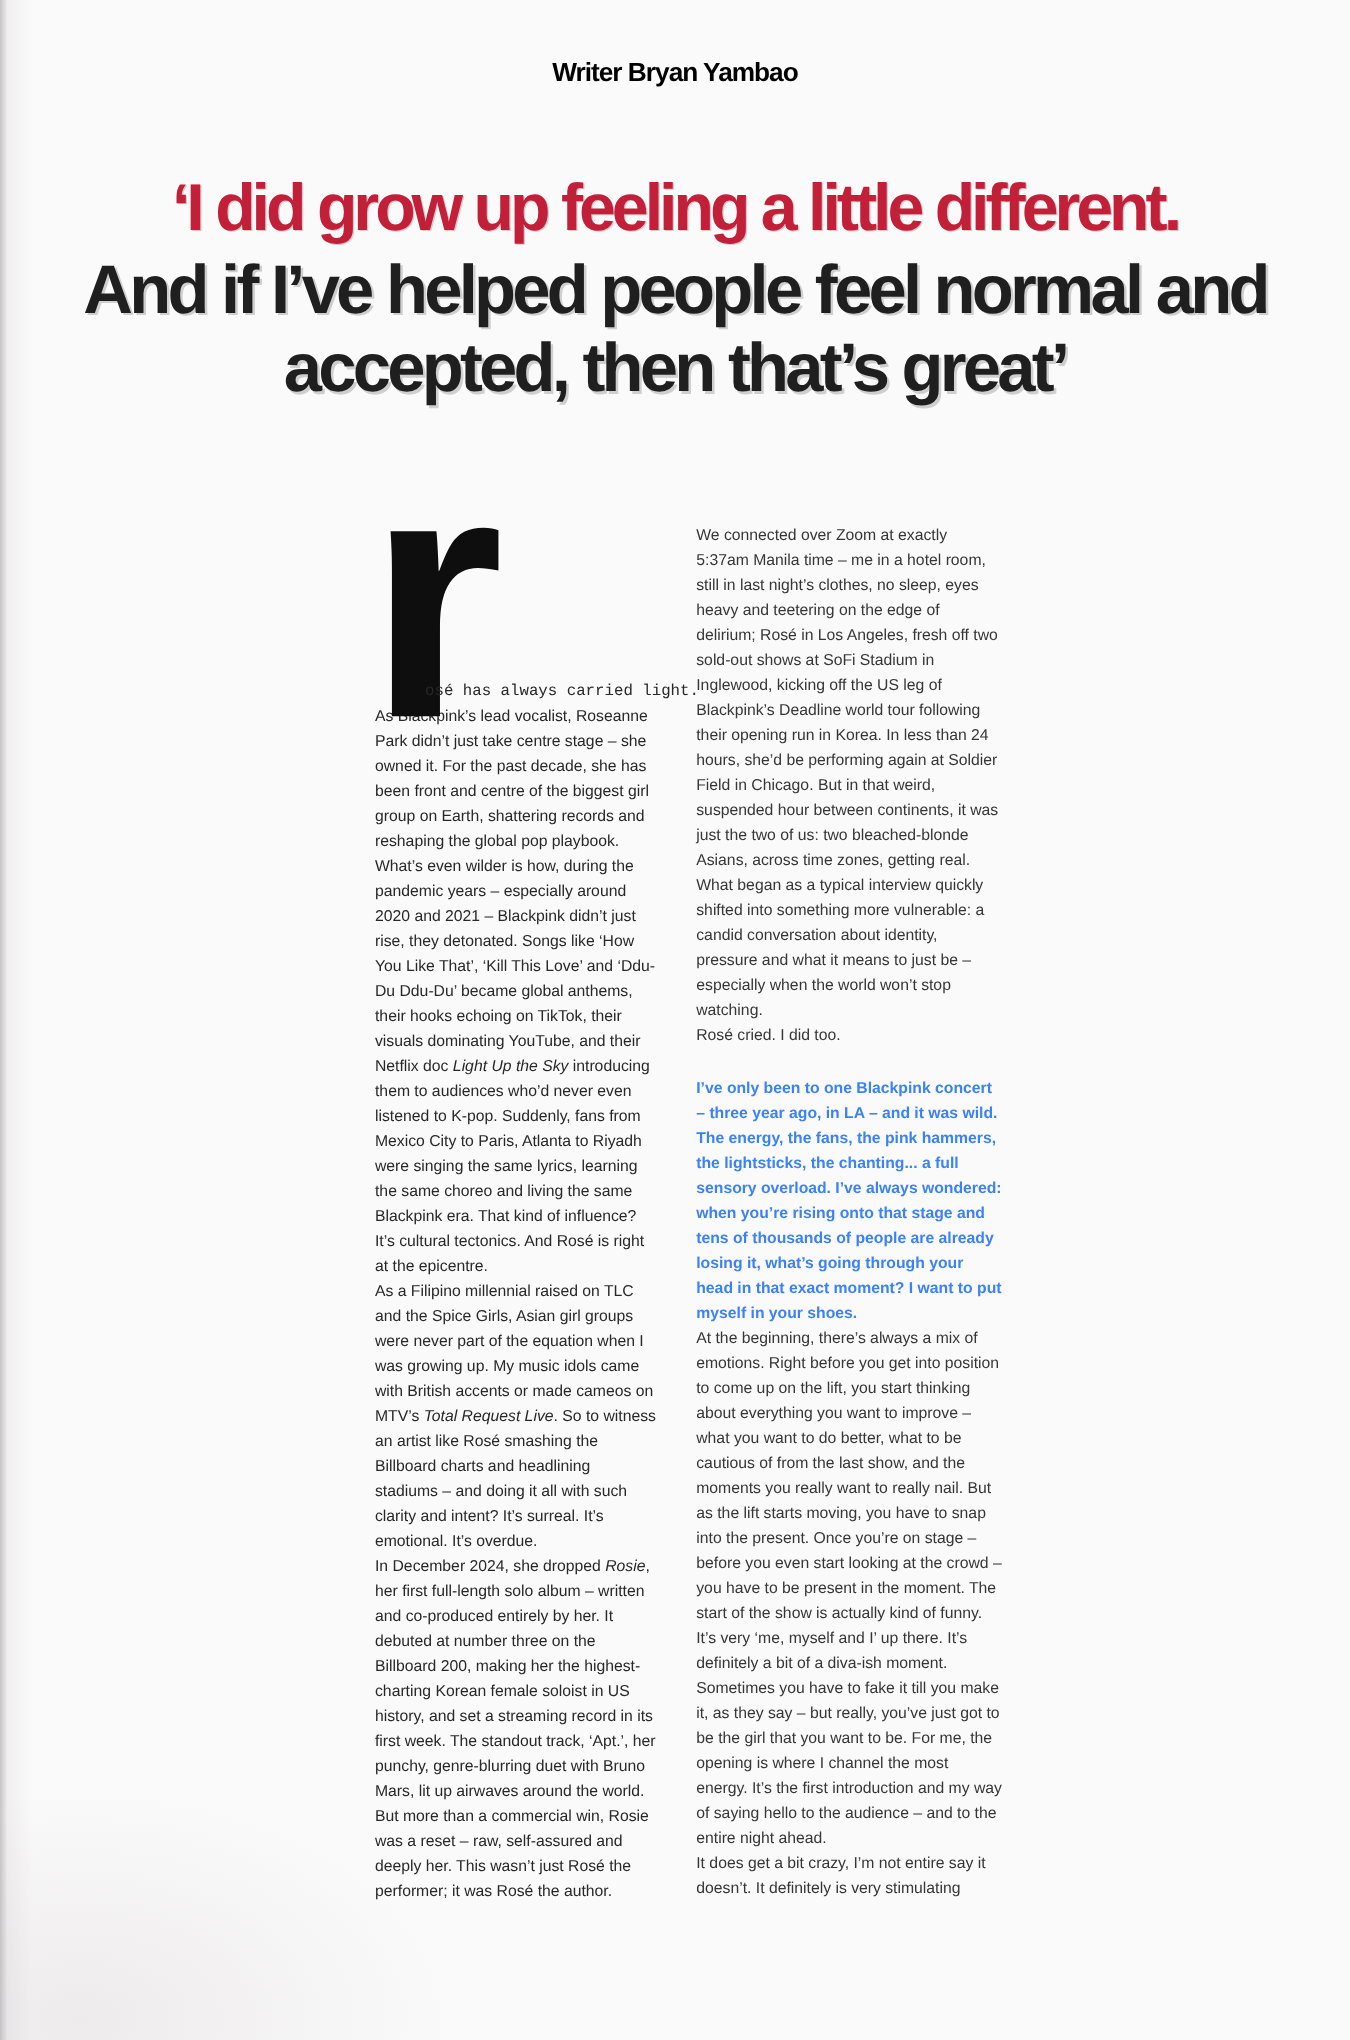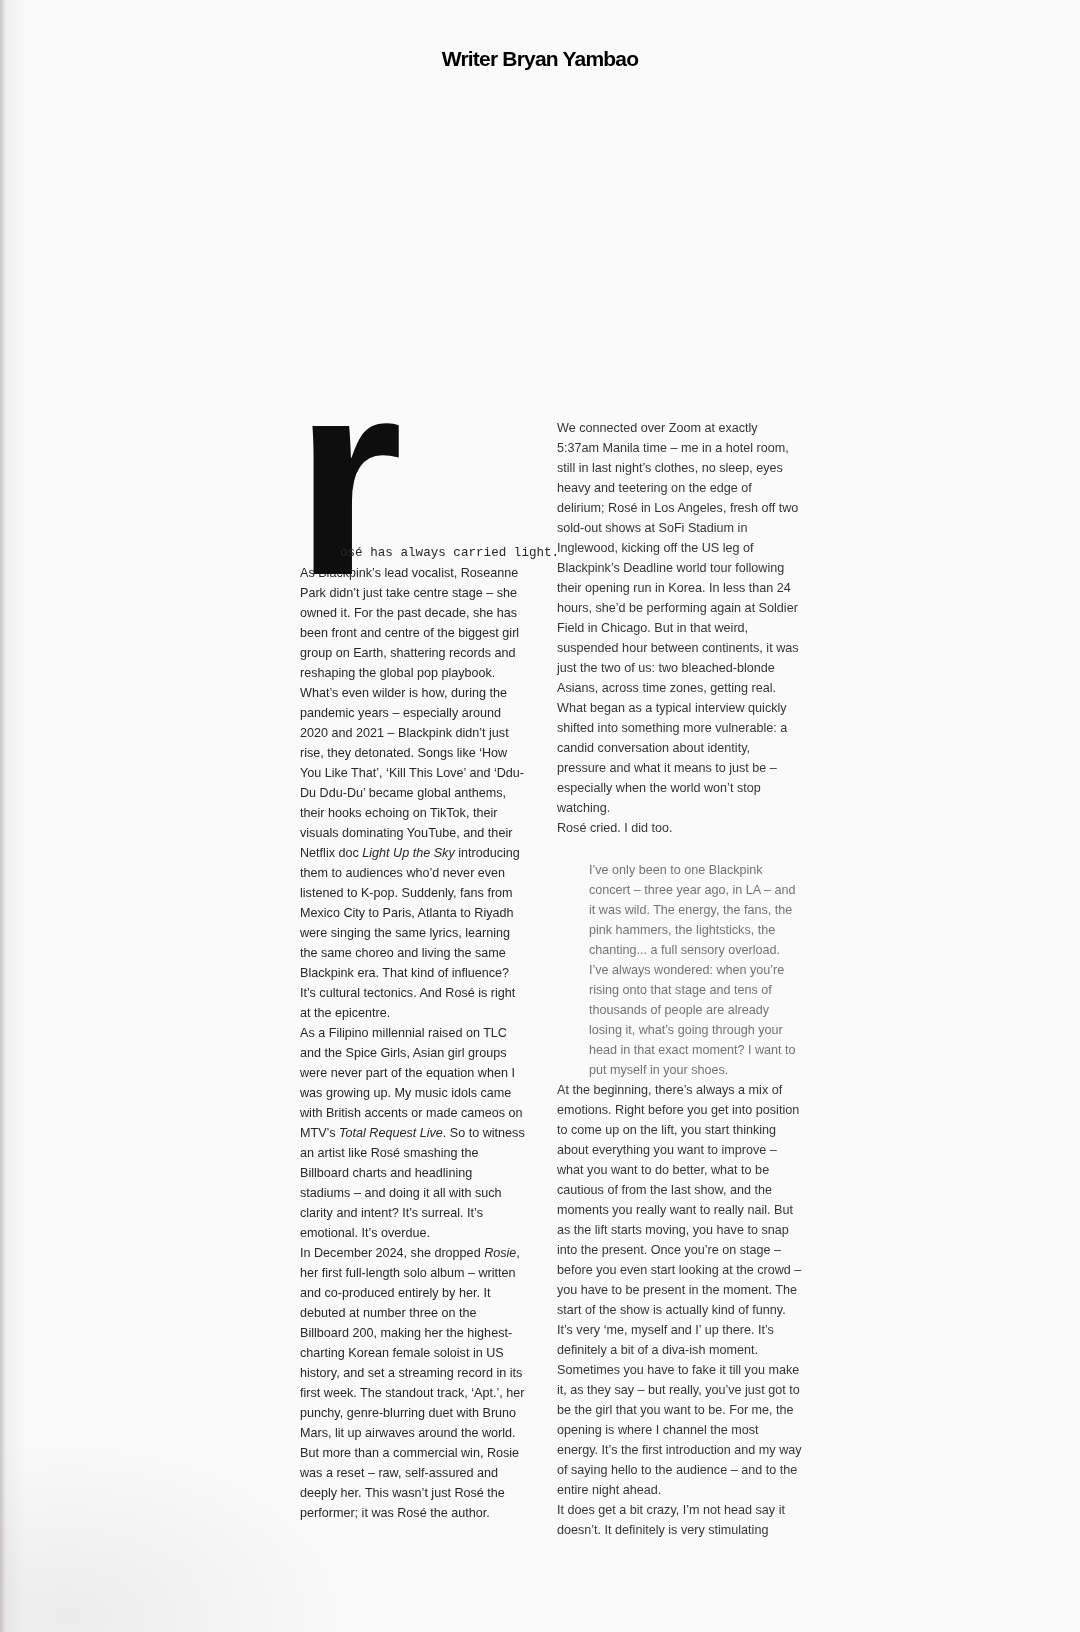--- a/index.html
+++ b/index.html
@@ -40,45 +40,50 @@
   .col-right { left:557px; top:418px; width:245px; color:#363636; }
   .drop-row { position:relative; height:148px; }
   .dropcap {
     position:absolute; top:-78px; left:-6px;
     font-size:280px; line-height:1; font-weight:bold;
     letter-spacing:-8px; color:#0e0e0e;
   }
   .lead-line { position:absolute; left:40px; bottom:0; white-space:nowrap;font-family:Liberation Mono, monospace; }
   .para { margin:0; }
   .para em { }
-  .para.question { font-weight:normal; color:#737373; margin-top:22px;margin-left:32px; }
+  .para.question { font-weight:bold; color:#3b82f6; margin-top:22px; }
 </style>
 </head>
 <body>
 
 <div class="page">
 
   <div class="byline">Writer Bryan Yambao</div>
 
+  <h1 class="headline">
+    <span class="hl-accent" style="color: rgb(194, 32, 57);">‘I did grow up feeling a little different.</span>
+    <span class="hl-dark">And if I’ve helped people feel normal and</span>
+    <span class="hl-dark">accepted, then that’s great’</span>
+  </h1>
 
   <div class="col col-left">
     <div class="drop-row">
       <span class="dropcap">r</span>
       <span class="lead-line">osé has always carried light.</span>
     </div>
     <div>
         <p class="para body"><span>As Blackpink’s lead vocalist, Roseanne Park didn’t just take centre stage – she owned it. For the past decade, she has been front and centre of the biggest girl group on Earth, shattering records and reshaping the global pop playbook. What’s even wilder is how, during the pandemic years – especially around 2020 and 2021 – Blackpink didn’t just rise, they detonated. Songs like ‘How You Like That’, ‘Kill This Love’ and ‘Ddu-Du Ddu-Du’ became global anthems, their hooks echoing on TikTok, their visuals dominating YouTube, and their Netflix doc </span><em>Light Up the Sky</em><span> introducing them to audiences who’d never even listened to K-pop. Suddenly, fans from Mexico City to Paris, Atlanta to Riyadh were singing the same lyrics, learning the same choreo and living the same Blackpink era. That kind of influence? It’s cultural tectonics. And Rosé is right at the epicentre.</span></p>
         <p class="para body"><span>As a Filipino millennial raised on TLC and the Spice Girls, Asian girl groups were never part of the equation when I was growing up. My music idols came with British accents or made cameos on MTV’s </span><em>Total Request Live</em><span>. So to witness an artist like Rosé smashing the Billboard charts and headlining stadiums – and doing it all with such clarity and intent? It’s surreal. It’s emotional. It’s overdue.</span></p>
         <p class="para body"><span>In December 2024, she dropped </span><em>Rosie</em><span>, her first full-length solo album – written and co-produced entirely by her. It debuted at number three on the Billboard 200, making her the highest-charting Korean female soloist in US history, and set a streaming record in its first week. The standout track, ‘Apt.’, her punchy, genre-blurring duet with Bruno Mars, lit up airwaves around the world. But more than a commercial win, Rosie was a reset – raw, self-assured and deeply her. This wasn’t just Rosé the performer; it was Rosé the author.</span></p>
       </div>
   </div>
 
   <div class="col col-right">
     <div>
         <p class="para body"><span>We connected over Zoom at exactly 5:37am Manila time – me in a hotel room, still in last night’s clothes, no sleep, eyes heavy and teetering on the edge of delirium; Rosé in Los Angeles, fresh off two sold-out shows at SoFi Stadium in Inglewood, kicking off the US leg of Blackpink’s Deadline world tour following their opening run in Korea. In less than 24 hours, she’d be performing again at Soldier Field in Chicago. But in that weird, suspended hour between continents, it was just the two of us: two bleached-blonde Asians, across time zones, getting real. What began as a typical interview quickly shifted into something more vulnerable: a candid conversation about identity, pressure and what it means to just be – especially when the world won’t stop watching.</span></p>
         <p class="para body"><span>Rosé cried. I did too.</span></p>
         <p class="para question"><span>I’ve only been to one Blackpink concert – three year ago, in LA – and it was wild. The energy, the fans, the pink hammers, the lightsticks, the chanting... a full sensory overload. I’ve always wondered: when you’re rising onto that stage and tens of thousands of people are already losing it, what’s going through your head in that exact moment? I want to put myself in your shoes.</span></p>
         <p class="para answer"><span>At the beginning, there’s always a mix of emotions. Right before you get into position to come up on the lift, you start thinking about everything you want to improve – what you want to do better, what to be cautious of from the last show, and the moments you really want to really nail. But as the lift starts moving, you have to snap into the present. Once you’re on stage – before you even start looking at the crowd – you have to be present in the moment. The start of the show is actually kind of funny. It’s very ‘me, myself and I’ up there. It’s definitely a bit of a diva-ish moment. Sometimes you have to fake it till you make it, as they say – but really, you’ve just got to be the girl that you want to be. For me, the opening is where I channel the most energy. It’s the first introduction and my way of saying hello to the audience – and to the entire night ahead.</span></p>
-        <p class="para answer"><span>It does get a bit crazy, I’m not head say it doesn’t. It definitely is very stimulating</span></p>
+        <p class="para answer"><span>It does get a bit crazy, I’m not entire say it doesn’t. It definitely is very stimulating</span></p>
       </div>
   </div>
 
 </div>
 
 </body></html>

